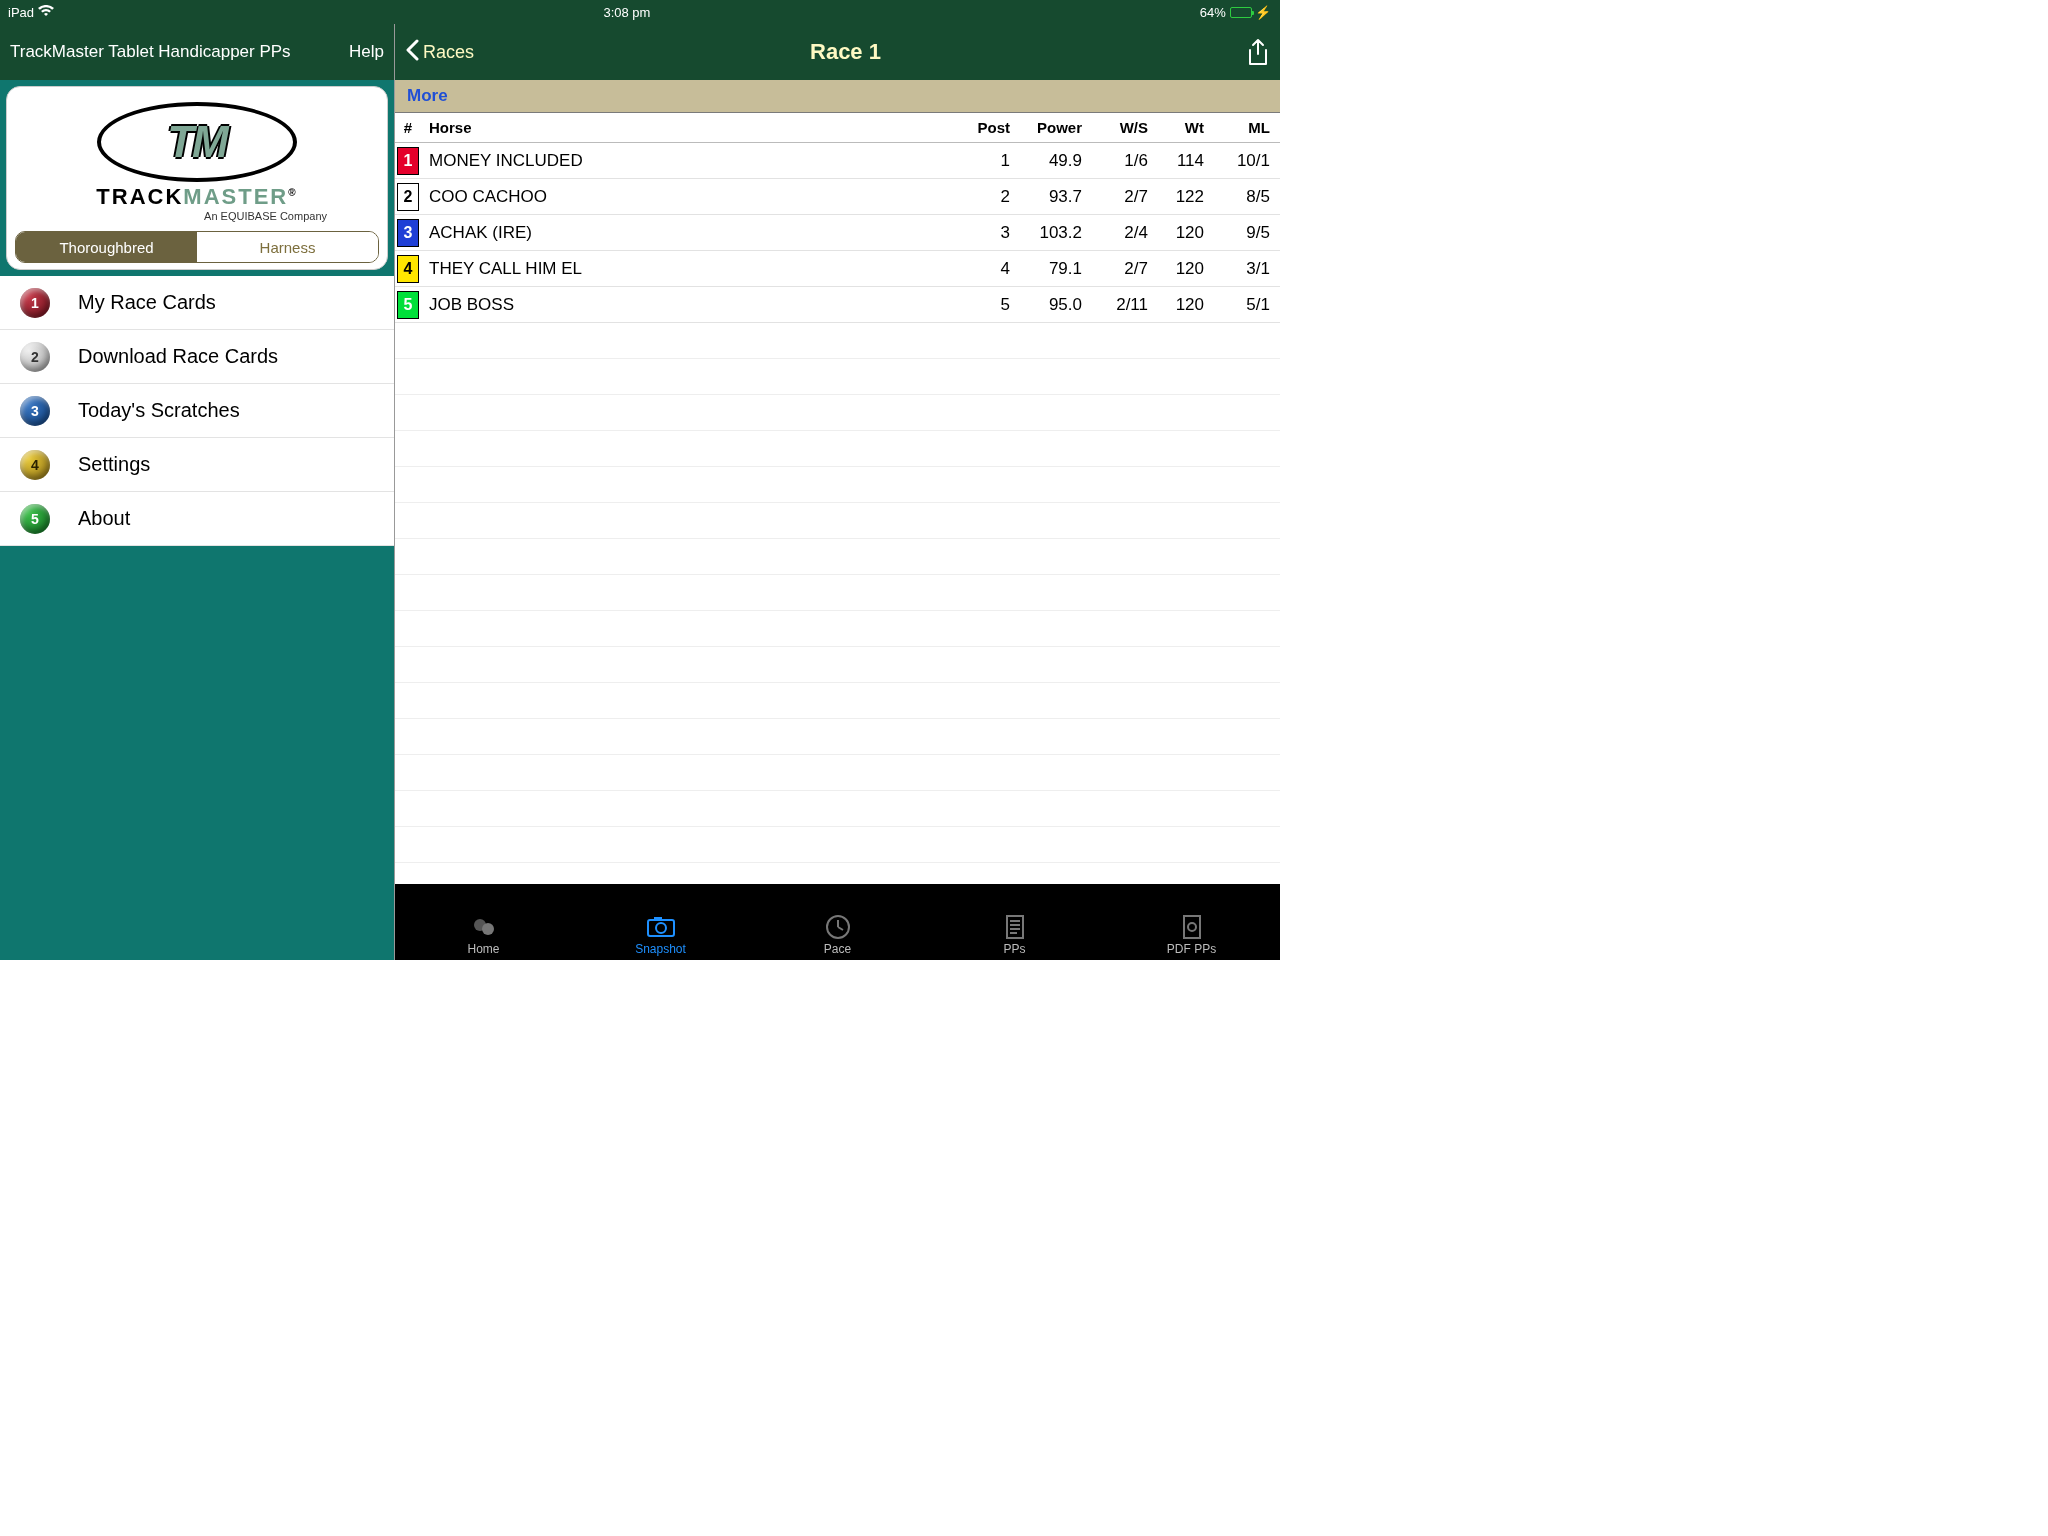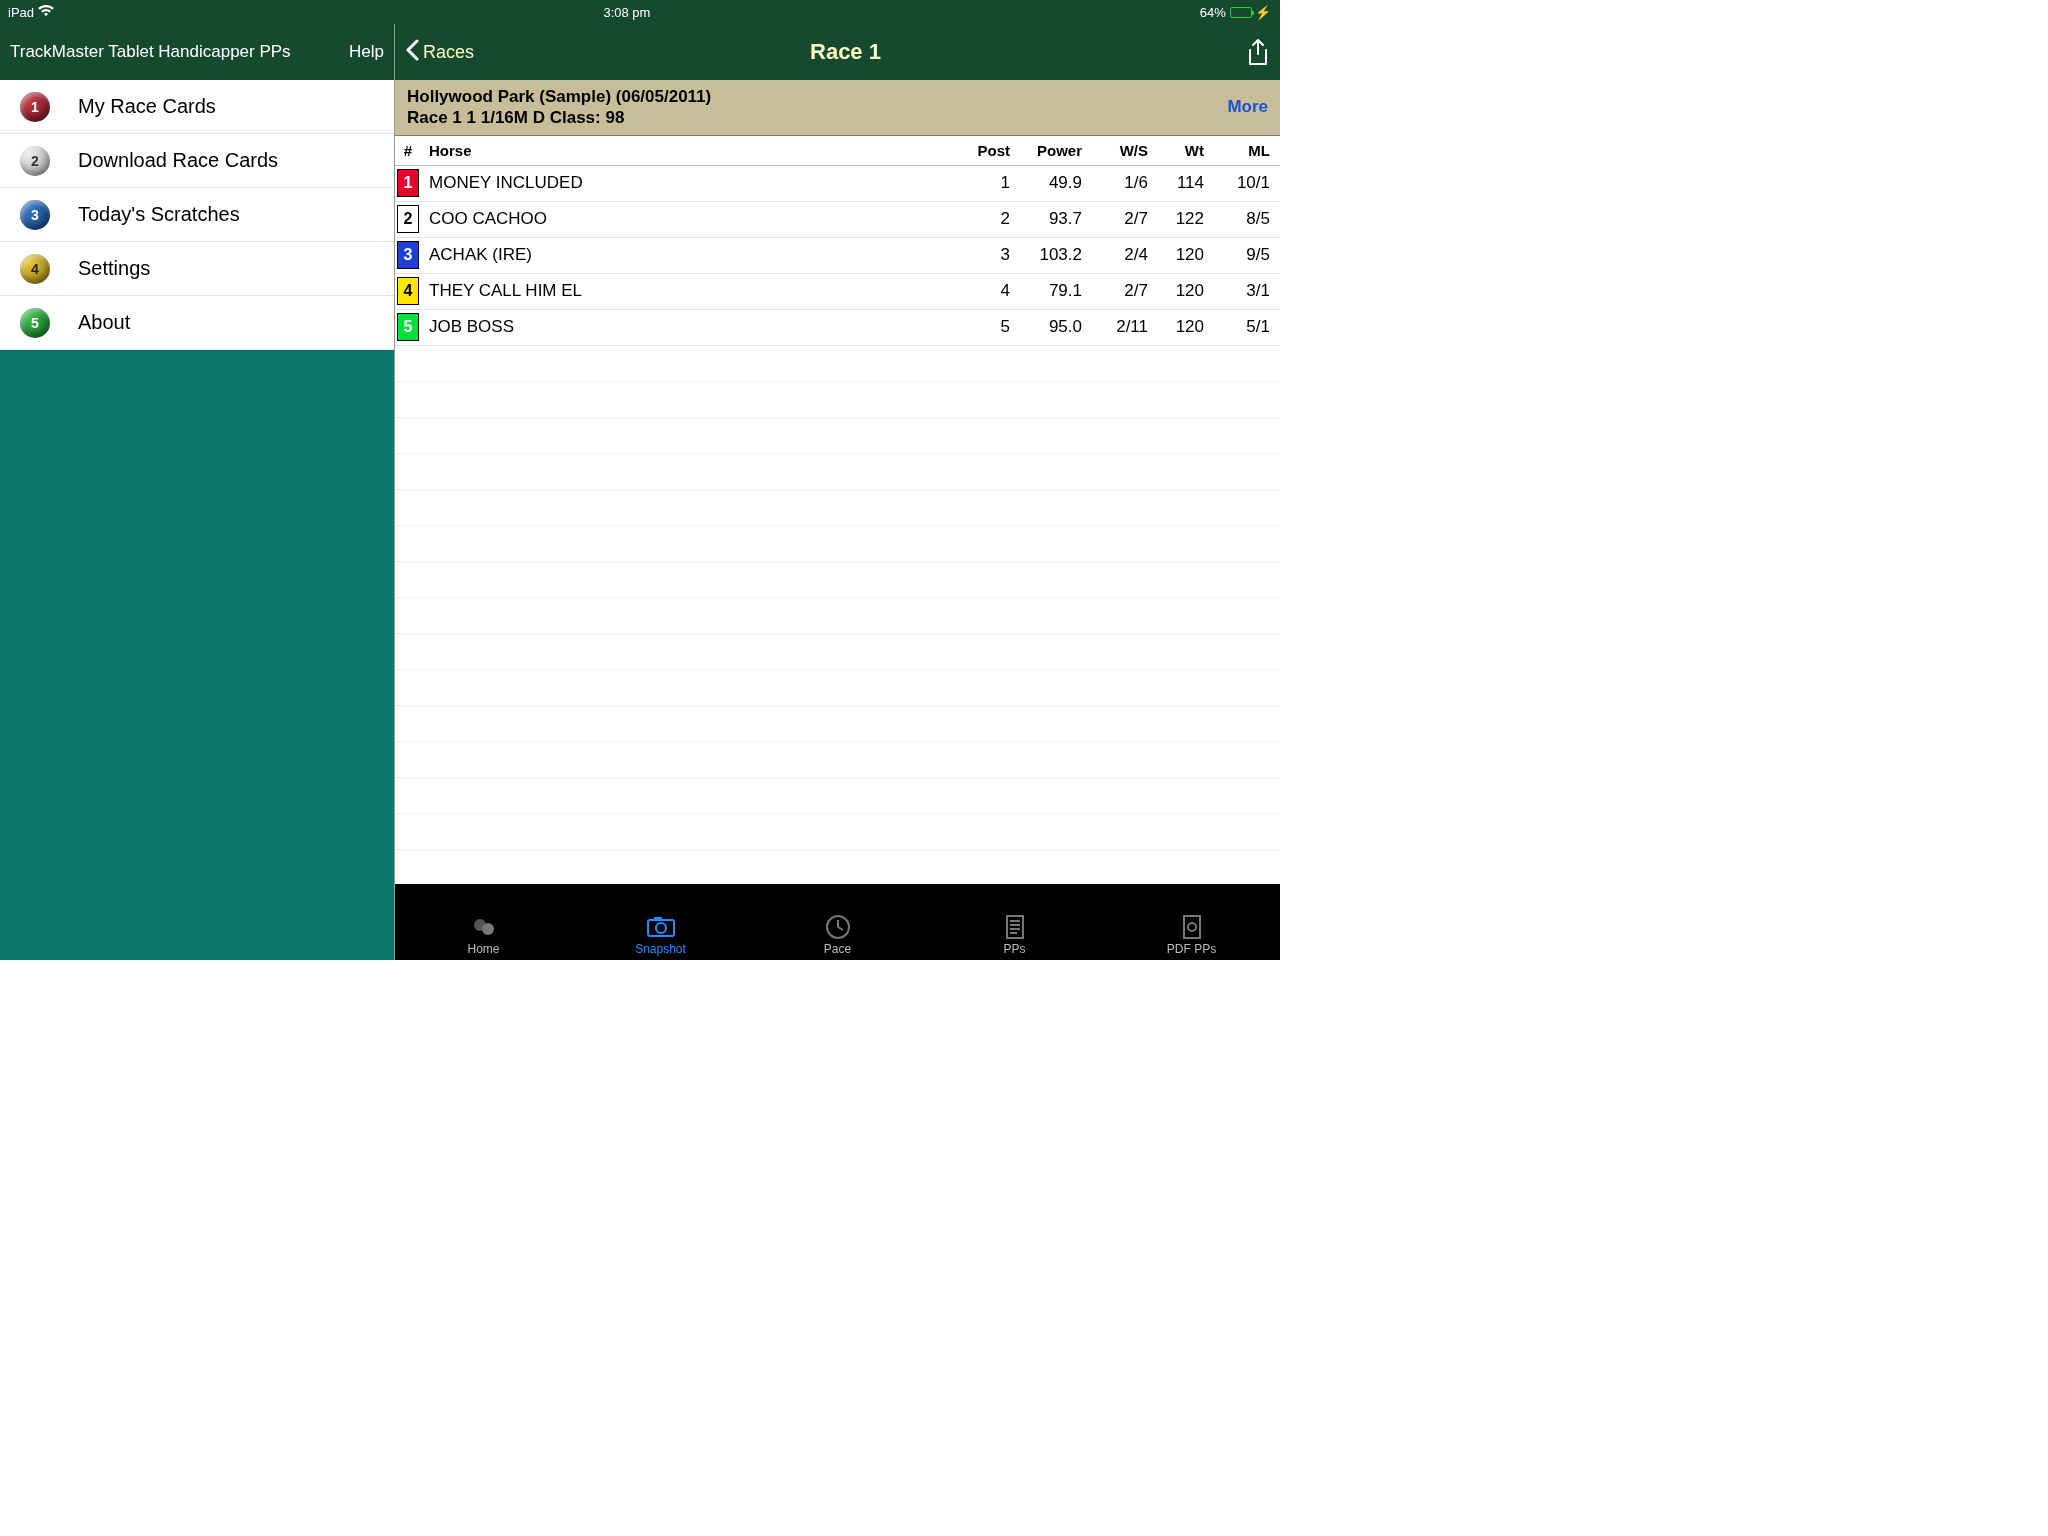--- a/index.html
+++ b/index.html
@@ -102,20 +102,33 @@
   </div>
 </div>
 
 <div class="wrap">
 
   <div class="sidebar">
     <div class="side-header">
       <span class="title">TrackMaster Tablet Handicapper PPs</span>
       <span class="help">Help</span>
     </div>
+    <div class="logo-card">
+      <div class="logo-area">
+        <div class="tm-oval">
+            <span>TM</span>
+          </div>
+        <div class="tm-text"><span class="tm1">TRACK</span><span class="tm2">MASTER</span><sup style="font-size:10px">®</sup></div>
+        <div class="tm-sub">An EQUIBASE Company</div>
+      </div>
+      <div class="seg">
+        <div class="active">Thoroughbred</div>
+        <div class="inactive">Harness</div>
+      </div>
+    </div>
     <div class="menu">
       <div class="menu-item">
         <span class="ball b1">1</span>
         <span>My Race Cards</span>
       </div>
       <div class="menu-item">
         <span class="ball b2">2</span>
         <span>Download Race Cards</span>
       </div>
       <div class="menu-item">
@@ -143,24 +156,20 @@
       </div>
       <div class="main-title">Race 1</div>
       <div class="share">
         <span><svg width="24" height="28" viewBox="0 0 24 28">
               <path d="M12 2 L12 16 M12 2 L7 7 M12 2 L17 7 M4 12 L4 26 L20 26 L20 12" stroke="#fff" stroke-width="2" fill="none" stroke-linecap="round" stroke-linejoin="round"></path>
             </svg></span>
       </div>
     </div>
 
     <div class="race-info">
-      <div class="txt">
-        <div>Hollywood Park (Sample) (06/05/2011)</div>
-        <div>Race 1 1 1/16M D Class: 98</div>
-      </div>
       <div class="more">More</div>
     </div>
 
     <div class="thead">
       <div class="col-num">#</div>
       <div class="col-horse">Horse</div>
       <div class="col-post">Post</div>
       <div class="col-power">Power</div>
       <div class="col-ws">W/S</div>
       <div class="col-wt">Wt</div>

